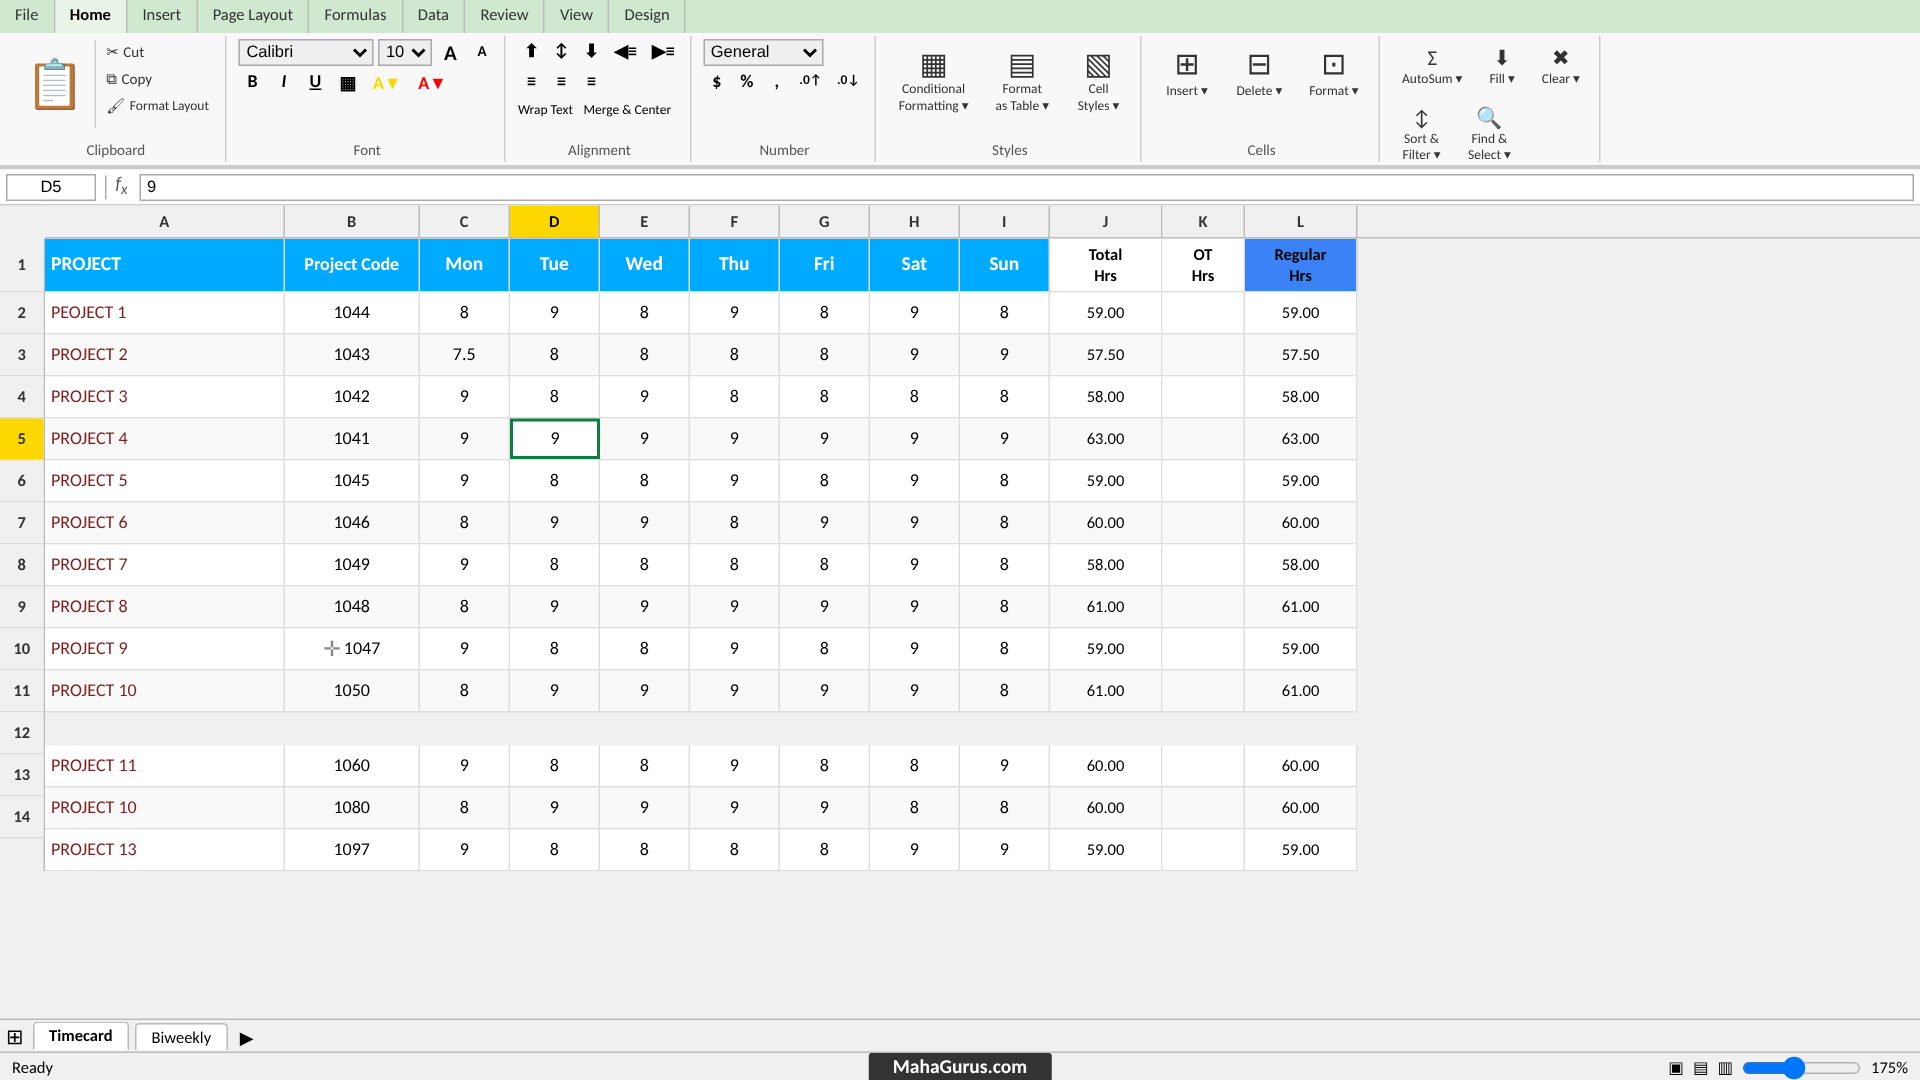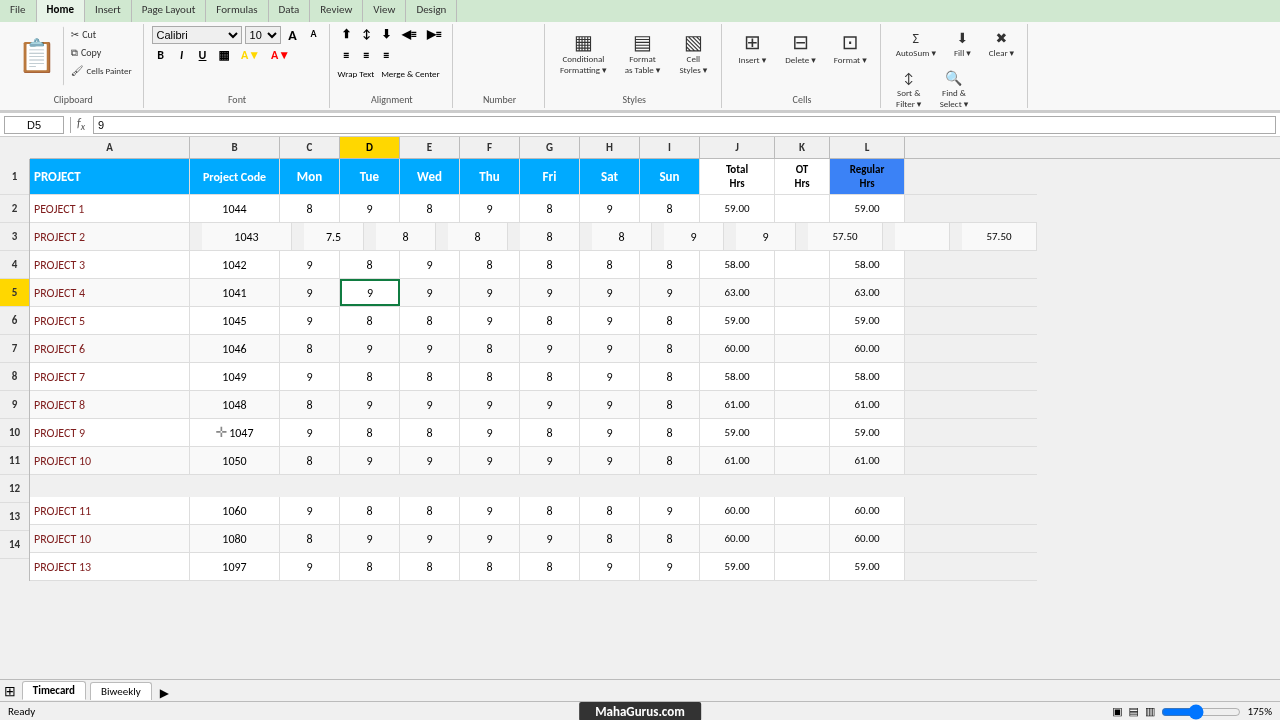--- a/index.html
+++ b/index.html
@@ -102,21 +102,21 @@
           <div class="small-btn">
               <span>✂</span>
               <span>Cut</span>
             </div>
           <div class="small-btn">
               <span>⧉</span>
               <span>Copy</span>
             </div>
           <div class="small-btn">
               <span>🖌</span>
-              <span style="font-size:9px;">Cells Painter</span>
+              <span style="font-size:9px;">Format Layout</span>
             </div>
         </div>
       </div>
       <div class="ribbon-group-label">Clipboard</div>
     </div>
 
     <div class="ribbon-group" style="min-width:130px;">
       <div class="ribbon-group-content" style="flex-direction:column;gap:3px;">
         <div class="font-row">
           <select class="font-select">
@@ -156,20 +156,32 @@
         </div>
         <div class="font-row">
           <span style="font-size:9px;cursor:pointer;">Wrap Text</span>
           <span style="font-size:9px;cursor:pointer;margin-left:4px;">Merge &amp; Center</span>
         </div>
       </div>
       <div class="ribbon-group-label">Alignment</div>
     </div>
 
     <div class="ribbon-group" style="min-width:90px;">
+      <div class="ribbon-group-content" style="flex-direction:column;gap:3px;">
+        <select class="number-select">
+          <option>General</option>
+        </select>
+        <div class="align-row">
+          <span class="format-btn">$</span>
+          <span class="format-btn">%</span>
+          <span class="format-btn">,</span>
+          <span class="format-btn" style="font-size:9px;">.0↑</span>
+          <span class="format-btn" style="font-size:9px;">.0↓</span>
+        </div>
+      </div>
       <div class="ribbon-group-label">Number</div>
     </div>
 
     <div class="ribbon-group" style="min-width:130px;">
       <div class="ribbon-group-content" style="gap:4px;">
         <div class="big-ribbon-btn">
           <span style="font-size:20px;">▦</span>
           <span style="font-size:9px;text-align:center;line-height:1.2;">Conditional<br>Formatting ▾</span>
         </div>
         <div class="big-ribbon-btn">
@@ -303,21 +315,21 @@
             <div class="cell number" style="width: 60px; justify-content: center; background: rgb(255, 255, 255);">9</div>
             <div class="cell number" style="width: 60px; justify-content: center; background: rgb(255, 255, 255);">8</div>
             <div class="cell number" style="width: 60px; justify-content: center; background: rgb(255, 255, 255);">9</div>
             <div class="cell number" style="width: 60px; justify-content: center; background: rgb(255, 255, 255);">8</div>
             <div class="cell number" style="width: 60px; justify-content: center; background: rgb(255, 255, 255);">9</div>
             <div class="cell number" style="width: 60px; justify-content: center; background: rgb(255, 255, 255);">8</div>
             <div class="cell total-col cell-J" style="width: 75px; justify-content: center; background: rgb(255, 255, 255);">59.00</div>
             <div class="cell ot-col cell-K" style="width: 55px; justify-content: center; background: rgb(255, 255, 255);"></div>
             <div class="cell reg-col cell-L" style="width: 75px; justify-content: center; background: rgb(255, 255, 255);">59.00</div>
           </div>
-          <div class="grid-row" style="height: 28px; gap: 12px;">
+          <div class="grid-row" style="height: 28px;">
             <div class="cell project-name" style="width: 160px; justify-content: flex-start; background: rgb(249, 249, 249);">PROJECT 2</div>
             <div class="cell number" style="width: 90px; justify-content: center; background: rgb(249, 249, 249);">1043</div>
             <div class="cell number" style="width: 60px; justify-content: center; background: rgb(249, 249, 249);">7.5</div>
             <div class="cell number" style="width: 60px; justify-content: center; background: rgb(249, 249, 249);">8</div>
             <div class="cell number" style="width: 60px; justify-content: center; background: rgb(249, 249, 249);">8</div>
             <div class="cell number" style="width: 60px; justify-content: center; background: rgb(249, 249, 249);">8</div>
             <div class="cell number" style="width: 60px; justify-content: center; background: rgb(249, 249, 249);">8</div>
             <div class="cell number" style="width: 60px; justify-content: center; background: rgb(249, 249, 249);">9</div>
             <div class="cell number" style="width: 60px; justify-content: center; background: rgb(249, 249, 249);">9</div>
             <div class="cell total-col cell-J" style="width: 75px; justify-content: center; background: rgb(249, 249, 249);">57.50</div>

